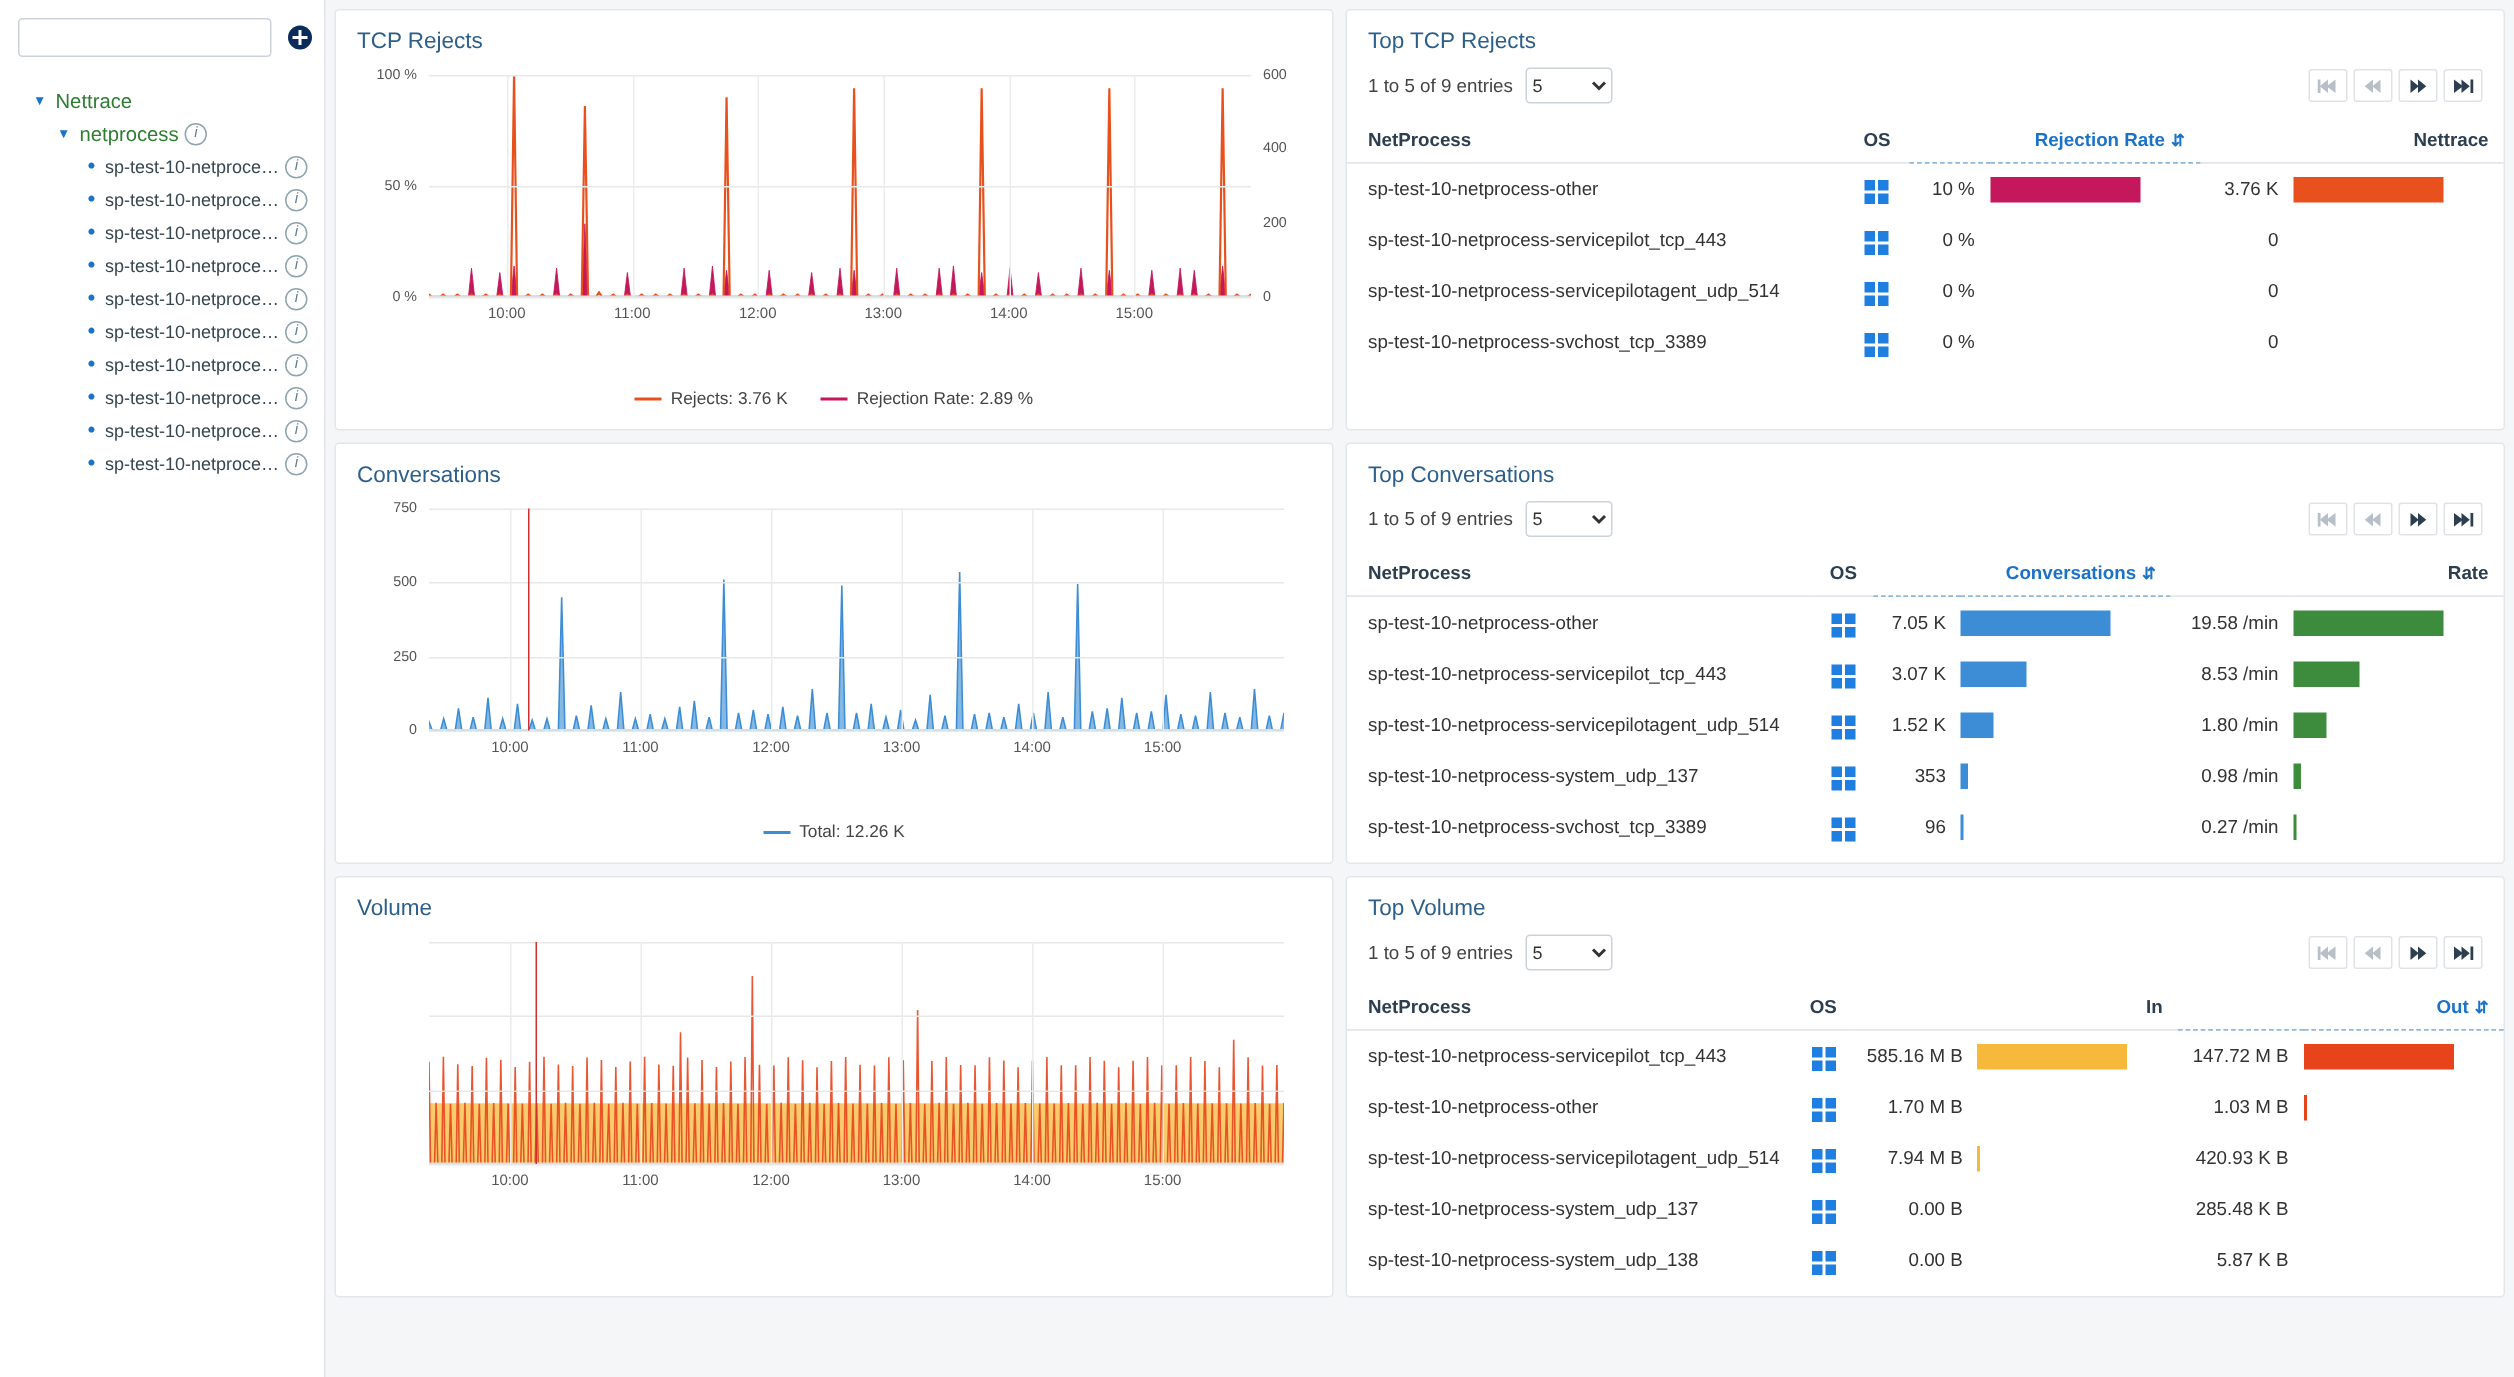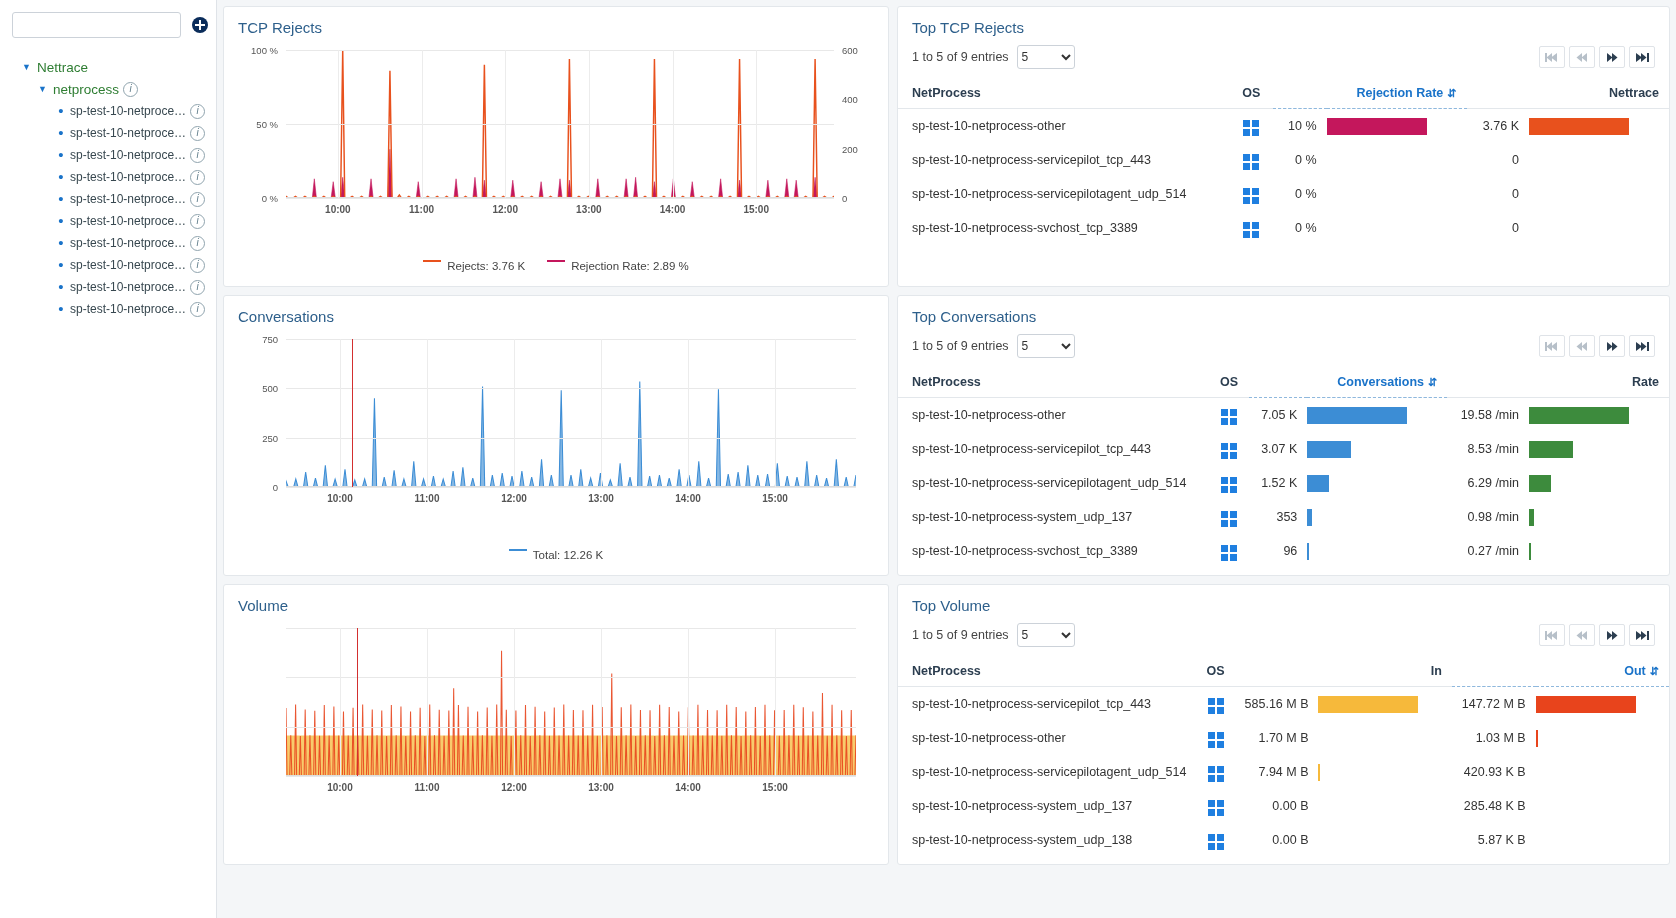--- a/index.html
+++ b/index.html
@@ -95,32 +95,32 @@
   }
   .axis-right {
     position: absolute; right: 0; top: 8px; width: 36px; height: 148px;
   }
   .ytick {
     position: absolute; font-size: 9.5px; color: #555; white-space: nowrap;
     transform: translateY(-50%);
   }
   .axis-left .ytick { right: 4px; text-align: right; }
   .axis-right .ytick { left: 4px; text-align: left; }
-  .xaxis { position: absolute; left: 48px; right: 40px; top: 162px; height: 16px; font-weight: bold; }
+  .xaxis { position: absolute; left: 48px; right: 40px; top: 162px; height: 16px; }
   .xaxis.noright { right: 18px; }
   .xtick {
     position: absolute; font-size: 10px; color: #555;
     transform: translateX(-50%); white-space: nowrap;
   }
   .legend {
     position: absolute; left: 0; right: 0; bottom: 14px;
     display: flex; justify-content: center; align-items: center; gap: 22px;
     font-size: 11.5px; color: #444;
   }
-  .legend-item { display: flex; align-items: flex-start; gap: 6px; }
+  .legend-item { display: flex; align-items: center; gap: 6px; }
   .legend-dash { width: 18px; height: 2px; }
   .legend-dot { width: 10px; height: 10px; border-radius: 50%; }
   .baseline { position: absolute; left:0; right:0; bottom:0; border-top:1px solid #ddd; }
   .redmark { position: absolute; top: 0; bottom: 0; width: 1px; background: #d32f2f; }
 
   
   .tbl-controls {
     display: flex; align-items: center; padding: 0 14px; height: 30px;
     margin-bottom: 8px;
   }
@@ -535,21 +535,21 @@
                 <td class="c-os"><span class="winlogo">
                     <i></i>
                     <i></i>
                     <i></i>
                     <i></i>
                   </span></td>
                 <td class="c-val">1.52 K</td>
                 <td class="c-bar">
                   <span class="bar" style="width:22px;background:#3c8dd5"></span>
                 </td>
-                <td class="c-val">6.29 /min</td>
+                <td class="c-val">1.80 /min</td>
                 <td class="c-bar">
                   <span class="bar" style="width:22px;background:#3d8b3d"></span>
                 </td>
               </tr>
               <tr>
                 <td class="c-name">sp-test-10-netprocess-system_udp_137</td>
                 <td class="c-os"><span class="winlogo">
                     <i></i>
                     <i></i>
                     <i></i>

